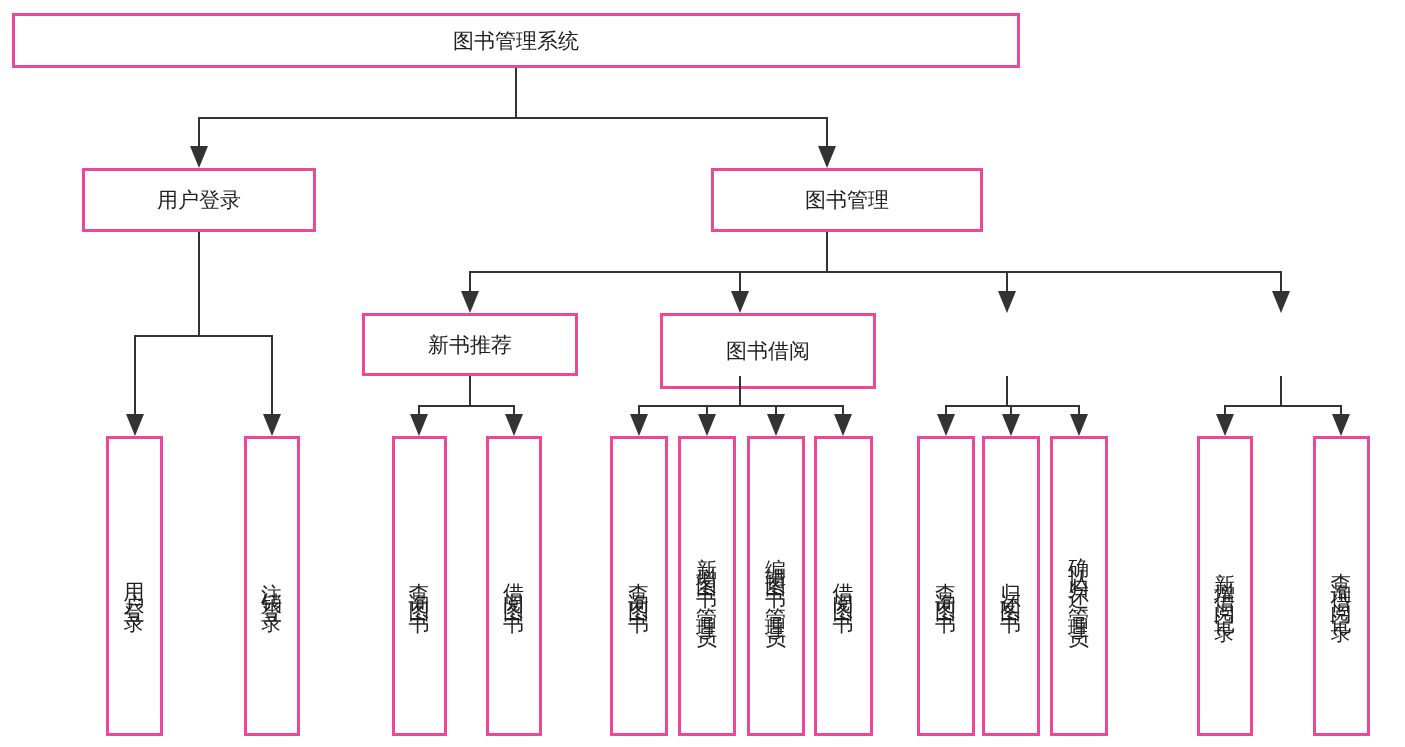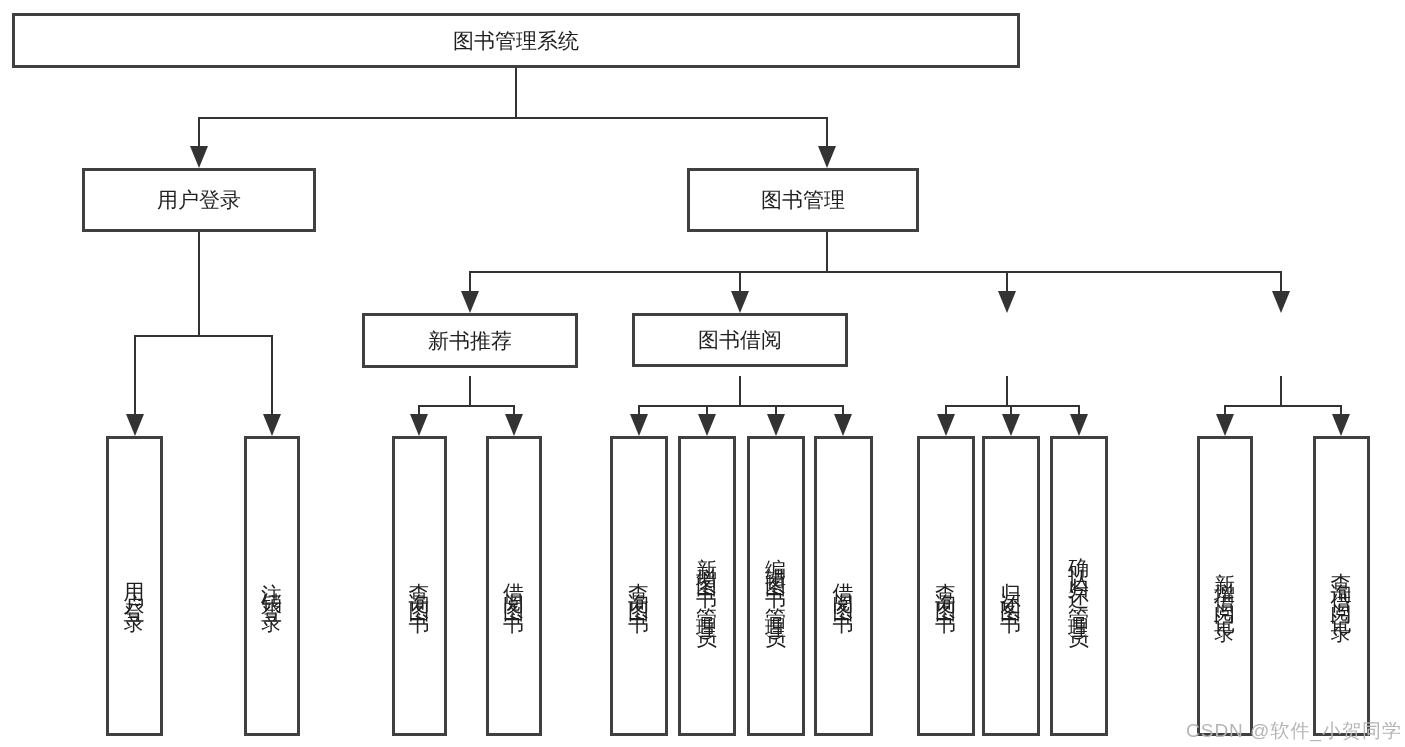--- a/index.html
+++ b/index.html
@@ -1,21 +1,21 @@
 <!DOCTYPE html>
 <html><head>
 <meta charset="utf-8">
 <style>
   html,body{margin:0;padding:0;background:#ffffff;}
   .canvas{
     position:relative;width:1405px;height:747px;background:#ffffff;
     font-family:"Liberation Sans", sans-serif;color:#1f1f1f;overflow:hidden;
   }
   .node{
-    position:absolute;box-sizing:border-box;border:3px solid #404040;background:#ffffff;
+    position:absolute;box-sizing:border-box;border:3px solid #ec4899;background:#ffffff;
     display:flex;align-items:center;justify-content:center;text-align:left;
     font-size:21px;color:#1f1f1f;
   }
   .leaf span{
     writing-mode:vertical-rl;text-orientation:mixed;
     letter-spacing:10px;font-size:21px;line-height:1;white-space:nowrap;
   }
   .v{position:absolute;width:2px;background:#333333;}
   .h{position:absolute;height:2px;background:#333333;}
   .ah{position:absolute;width:0;height:0;
@@ -32,29 +32,29 @@
 <div class="canvas">
 
   <div class="node" style="left:12px;top:13px;width:1008px;height:55px">
     <span>图书管理系统</span>
   </div>
 
   <div class="node" style="left:82px;top:168px;width:234px;height:64px">
     <span>用户登录</span>
   </div>
 
-  <div class="node" style="left:687px;top:168px;width:232px;height:64px">
+  <div class="node" style="left:711px;top:168px;width:272px;height:64px">
     <span>图书管理</span>
   </div>
 
-  <div class="node" style="left:362px;top:313px;width:216px;height:55px">
+  <div class="node" style="left:362px;top:313px;width:216px;height:63px">
     <span>新书推荐</span>
   </div>
 
-  <div class="node" style="left:632px;top:313px;width:216px;height:54px">
+  <div class="node" style="left:660px;top:313px;width:216px;height:76px">
     <span>图书借阅</span>
   </div>
 
 
 
   <div class="node leaf" style="left:106px;top:436px;width:57px;height:300px">
     <span>用户登录</span>
   </div>
   <div class="node leaf" style="left:244px;top:436px;width:56px;height:300px">
     <span>注销登录</span>
@@ -149,15 +149,14 @@
   <div class="ah" style="left:1002px;top:414px"></div>
   <div class="ah" style="left:1070px;top:414px"></div>
 
   <div class="v" style="left:1280px;top:376px;height:30px"></div>
   <div class="h" style="left:1225px;top:405px;width:117px"></div>
   <div class="v" style="left:1224px;top:405px;height:11px"></div>
   <div class="v" style="left:1340px;top:405px;height:11px"></div>
   <div class="ah" style="left:1216px;top:414px"></div>
   <div class="ah" style="left:1332px;top:414px"></div>
 
-  <div class="watermark">CSDN @软件_小贺同学</div>
 
 </div>
 
 </body></html>

